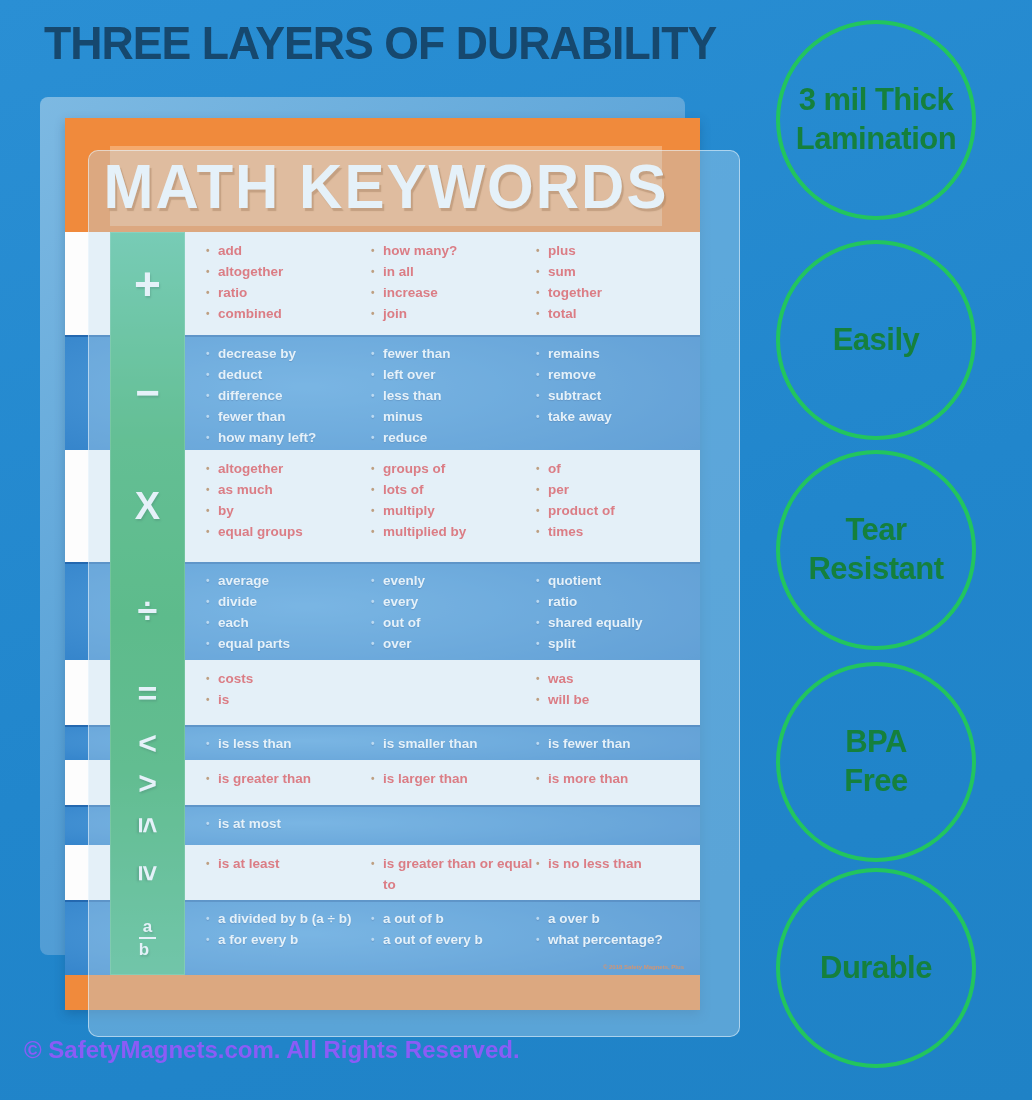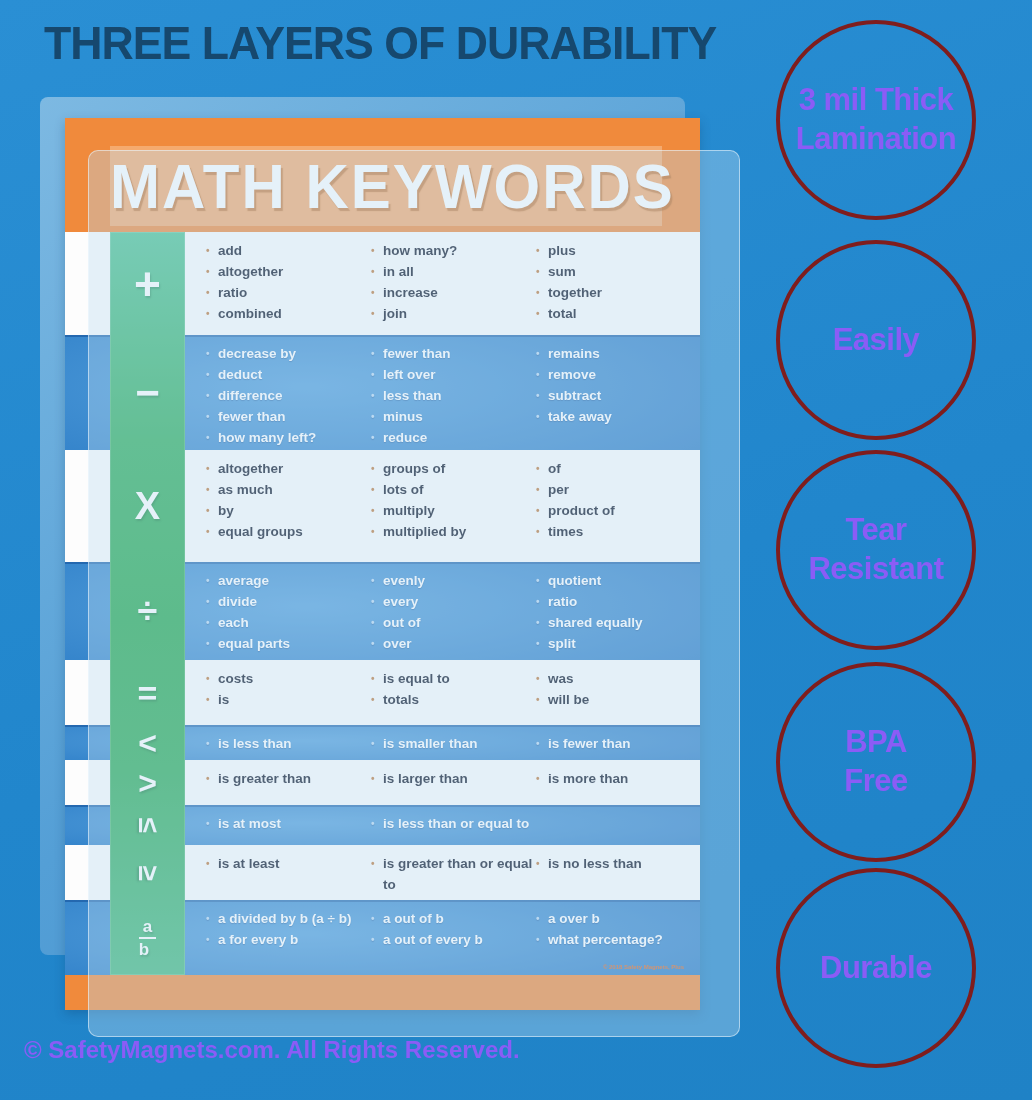--- a/index.html
+++ b/index.html
@@ -34,21 +34,21 @@
   
   .poster{
     position:absolute;left:65px;top:118px;width:635px;height:892px;
     background:#f08a3c;
     box-shadow:0 4px 10px rgba(10,50,90,.25);
     z-index:2;
   }
   .header-box{
     position:absolute;left:45px;top:28px;width:552px;height:80px;
     background:rgba(255,236,214,.33);
-    display:flex;align-items:center;
+    display:flex;align-items:center;justify-content:center;
   }
   .poster-title{
     font-size:60px;font-weight:bold;color:#ffffff;
     letter-spacing:2px;white-space:nowrap;
     text-shadow:2px 3px 1px rgba(160,80,15,.5);
     transform:scaleY(1.04);
   }
   .rows{position:absolute;top:114px;left:0;width:635px;height:743px;}
   .green-col{
     position:absolute;left:45px;top:0;width:75px;height:743px;
@@ -72,35 +72,35 @@
   .frac{display:flex;flex-direction:column;align-items:center;font-size:17px;font-weight:bold;line-height:1;}
   .frac .num{border-bottom:2px solid #fff;padding:0 4px 2px;margin-bottom:2px;}
   .col{position:absolute;top:0;margin:0;padding:8px 0 0 0;list-style:none;z-index:2;}
   .col0{left:140px;width:160px;}
   .col1{left:305px;width:172px;}
   .col2{left:470px;width:160px;}
   .row .col li{
     font-size:13.5px;font-weight:bold;line-height:21px;
     position:relative;padding-left:13px;
   }
-  .row.white .col li{color:#0f172a;}
+  .row.white .col li{color:#ef4444;}
   .row.blue  .col li{color:#ffffff;text-shadow:0 1px 1px rgba(10,50,110,.35);}
   .row .col li::before{content:"\2022";position:absolute;left:1px;top:0;font-size:10px;}
   .row.white .col li::before{color:#c07b3e;}
   .row.blue  .col li::before{color:#bcd9f2;}
   .small-print{
     position:absolute;right:16px;bottom:40px;
     font-size:6px;font-weight:bold;color:#e06a28;z-index:2;
   }
   
   .badge{
     position:absolute;left:776px;width:200px;height:200px;
-    box-sizing:border-box;border:4px solid #7f1d1d;border-radius:50%;
+    box-sizing:border-box;border:4px solid #22c55e;border-radius:50%;
     display:flex;flex-direction:column;align-items:center;justify-content:center;
-    color:#8b5cf6;font-size:31px;font-weight:bold;line-height:1.25;
+    color:#15803d;font-size:31px;font-weight:bold;line-height:1.25;
     text-align:center;letter-spacing:-.5px;
     z-index:4;
   }
   
   .footer{
     position:absolute;left:24px;top:1036px;
     font-size:24px;font-weight:bold;color:#8b5cf6;letter-spacing:0;
     z-index:4;
   }
 </style>
@@ -212,24 +212,20 @@
         </ul>
       </div>
       <div class="row white" style="height: 65px;">
         <div class="sym">
           <span style="font-size: 34px;">=</span>
         </div>
         <ul class="col col0">
           <li>costs</li>
           <li>is</li>
         </ul>
-        <ul class="col col1">
-          <li>is equal to</li>
-          <li>totals</li>
-        </ul>
         <ul class="col col2">
           <li>was</li>
           <li>will be</li>
         </ul>
       </div>
       <div class="row blue" style="height: 35px;">
         <div class="sym">
           <span style="font-size: 32px;">&lt;</span>
         </div>
         <ul class="col col0">
@@ -255,23 +251,20 @@
         <ul class="col col2">
           <li>is more than</li>
         </ul>
       </div>
       <div class="row blue" style="height: 40px;">
         <div class="sym rotated">
           <span style="font-size: 28px;">≤</span>
         </div>
         <ul class="col col0">
           <li>is at most</li>
-        </ul>
-        <ul class="col col1">
-          <li>is less than or equal to</li>
         </ul>
       </div>
       <div class="row white" style="height: 55px;">
         <div class="sym rotated">
           <span style="font-size: 28px;">≥</span>
         </div>
         <ul class="col col0">
           <li>is at least</li>
         </ul>
         <ul class="col col1">

